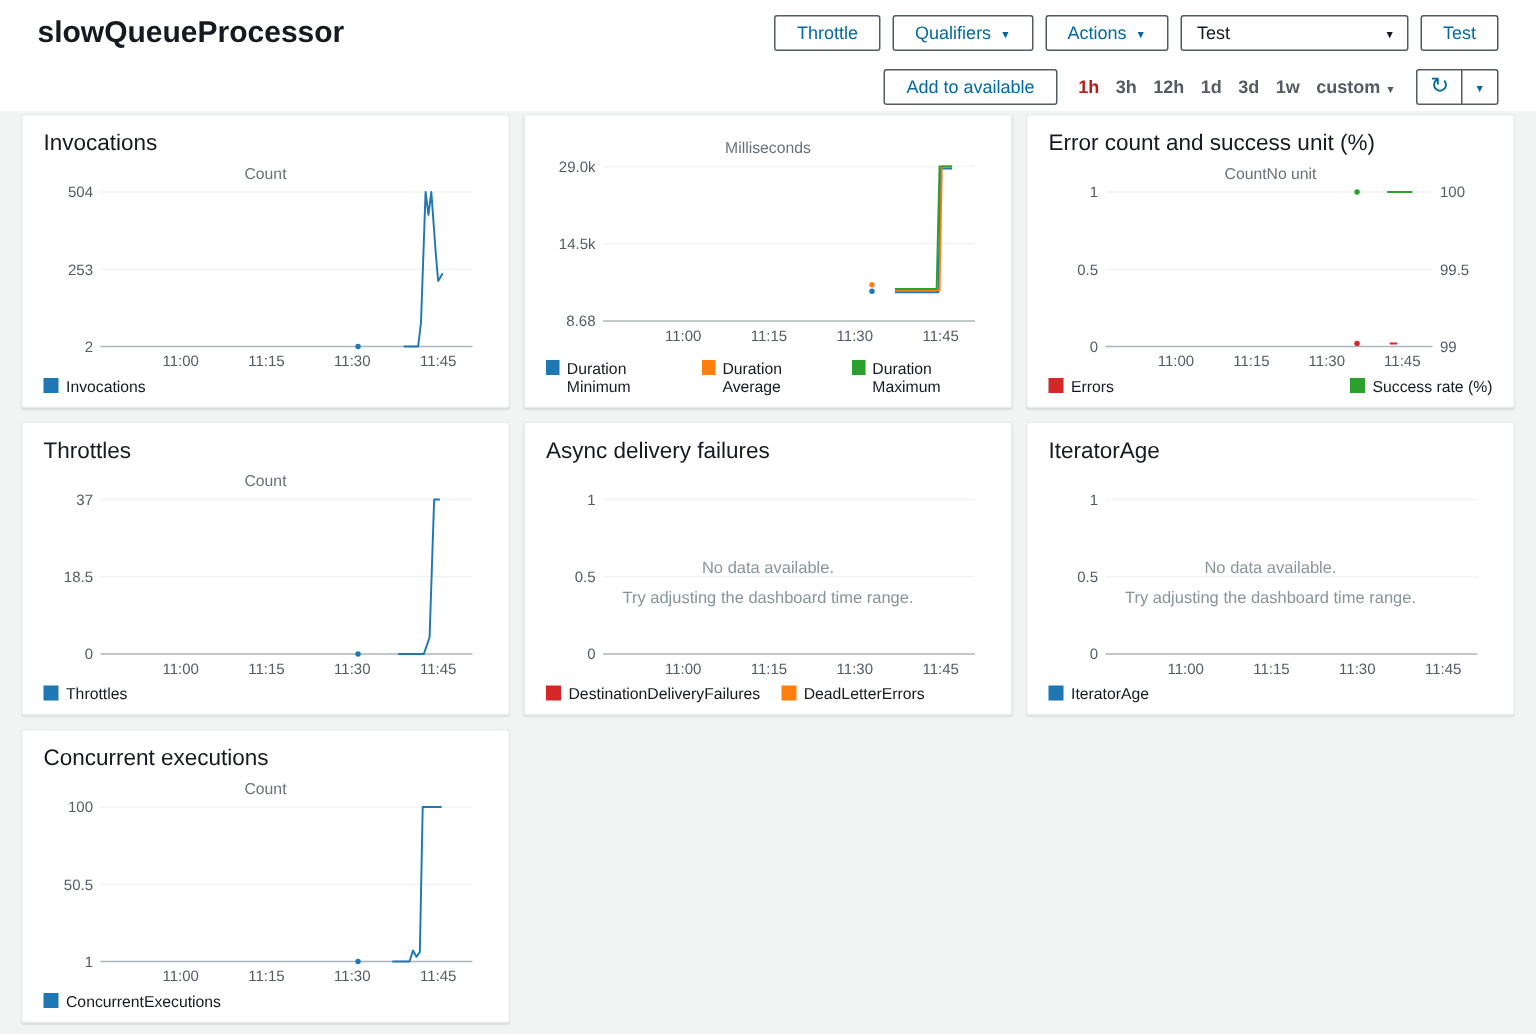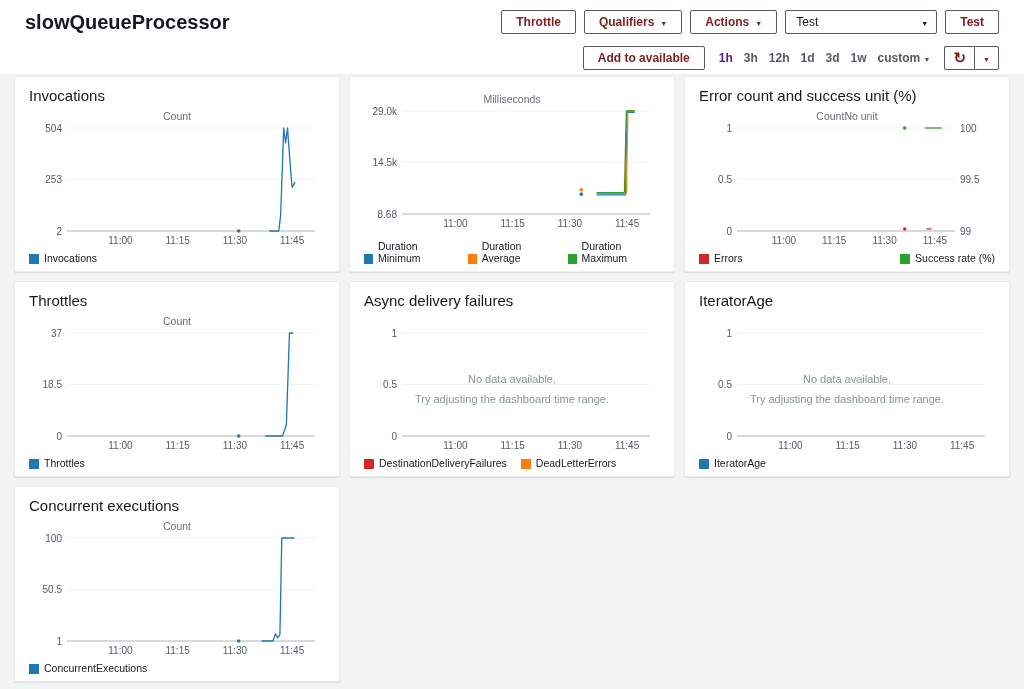--- a/index.html
+++ b/index.html
@@ -3,45 +3,45 @@
 <meta charset="utf-8">
 <style>
   *{box-sizing:border-box;margin:0;padding:0}
   html,body{width:1024px;height:689px;overflow:hidden}
   body{background:#f2f3f3;font-family:"Liberation Sans",sans-serif;color:#16191f}
   .topbar{background:#fff;padding:8px 25px 4px}
   .row1{display:flex;justify-content:space-between;align-items:center;height:28px}
   h1{font-size:20px;font-weight:700}
   .actions{display:flex;gap:8px;align-items:center}
   .btn{display:inline-flex;align-items:center;justify-content:center;gap:6px;background:#fff;
-       border:1px solid #545b64;border-radius:2px;color:#7f1d1d;font-weight:700;font-size:12px;
+       border:1px solid #545b64;border-radius:2px;color:#0369a1;font-weight:400;font-size:12px;
        padding:0 14px;height:24px;cursor:pointer;font-family:inherit;white-space:nowrap}
   .btn .caret{font-size:7px;line-height:1;transform:translateY(1px)}
   .select{width:152px;justify-content:space-between;padding:0 8px 0 10px;font-weight:400;color:#16191f}
   .row2{display:flex;justify-content:flex-end;align-items:center;gap:14px;margin-top:10px;height:24px}
   .ranges{display:flex;align-items:center;gap:11px;font-size:12px;font-weight:700;color:#545b64}
   .range{cursor:pointer}
-  .range.active{color:#4c1d95}
+  .range.active{color:#b91c1c}
   .caret.sm{font-size:7px}
   .split{display:flex}
   .split .btn{padding:0 8px}
   .split .btn:first-child{border-radius:2px 0 0 2px;border-right:none}
   .split .btn:last-child{border-radius:0 2px 2px 0}
   .refresh-glyph{font-size:15px;line-height:1;transform:translateY(-1px)}
   .content{padding:2px 14px 11px;display:grid;grid-template-columns:repeat(3,1fr);gap:9px}
   .card{background:#fff;border:1px solid #eaeded;border-radius:2px;box-shadow:0 1px 1px rgba(0,28,36,.1);
         padding:10px 14px 4px;height:196px;display:flex;flex-direction:column}
   .card-title{font-size:15px;color:#16191f}
   .units{display:flex;justify-content:center;font-size:10.5px;color:#687078;margin-top:6px;height:12px}
   .plot{position:relative;flex:1;min-height:0}
   .plot svg{position:absolute;left:0;top:0}
   .empty{position:absolute;left:0;right:0;top:34%;text-align:center;color:#879596;font-size:11px;line-height:1.8}
   .legend{display:flex;gap:14px;align-items:center;font-size:10.5px;color:#16191f;padding:3px 0 3px;min-height:18px}
   .legend.split{justify-content:space-between}
-  .legend-item{display:flex;align-items:flex-end;cursor:pointer}
+  .legend-item{display:flex;align-items:flex-start;cursor:pointer}
   .legend-item .chip{width:10px;height:10px;display:inline-block;margin-right:5px}
 </style>
 </head>
 <body>
 
 <div class="topbar">
   <div class="row1">
     <h1>slowQueueProcessor</h1>
     <div class="actions">
       <button class="btn">Throttle</button>

